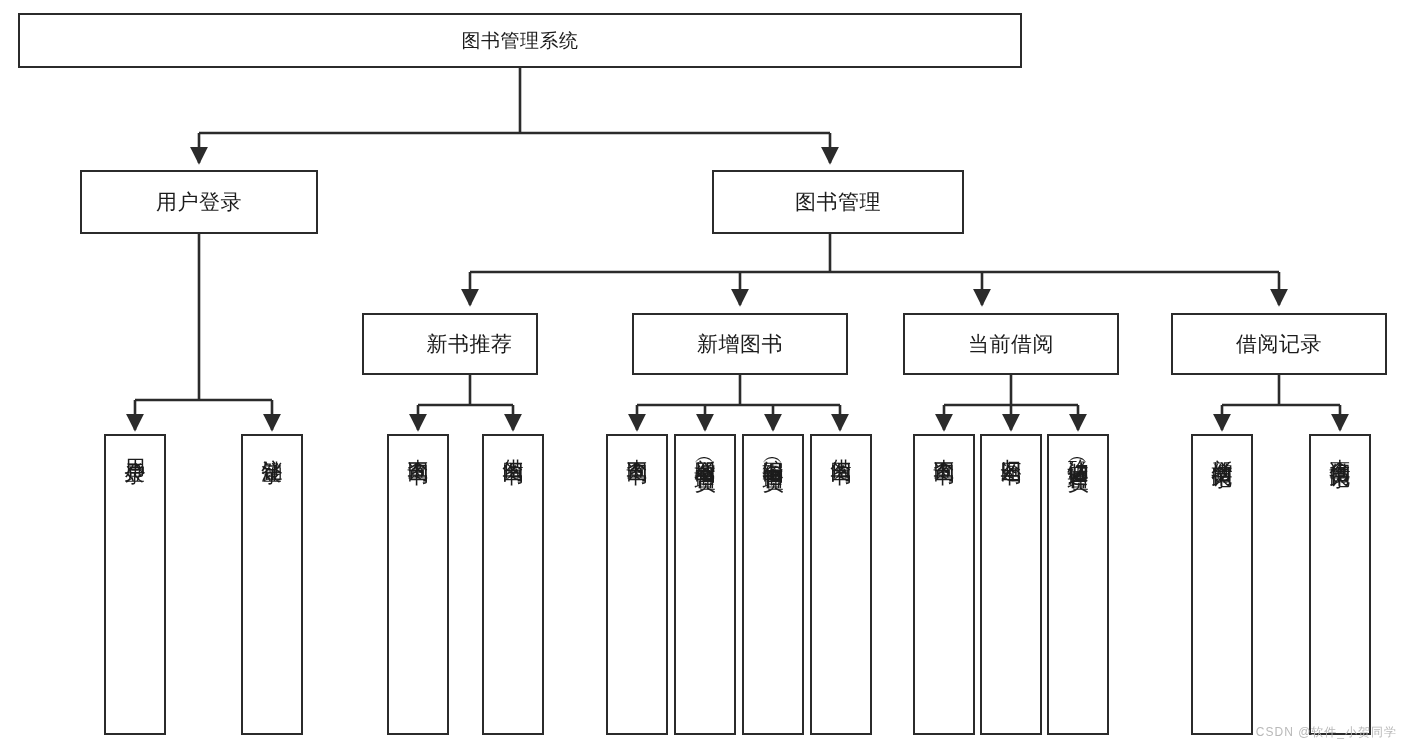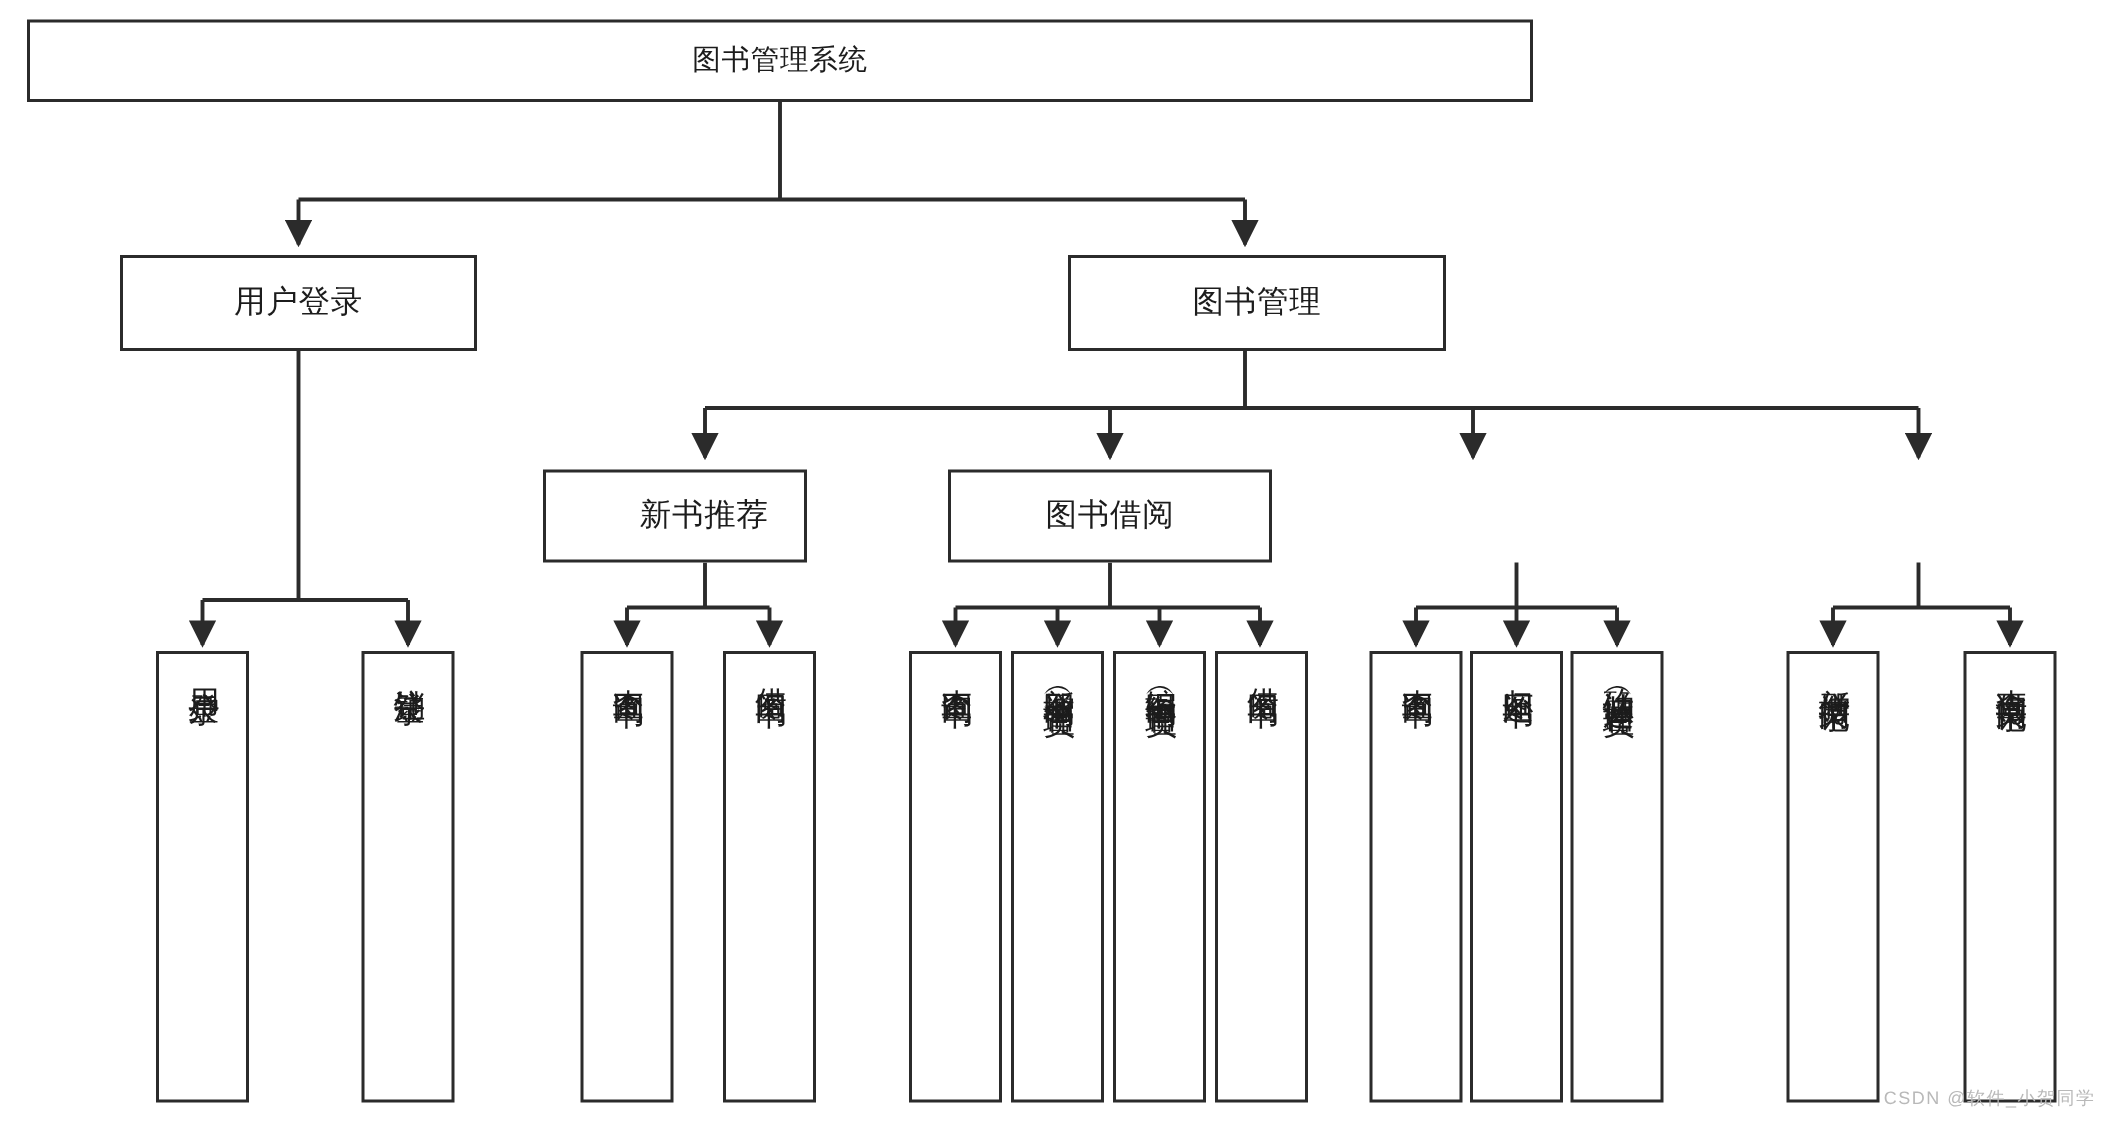--- a/index.html
+++ b/index.html
@@ -137,21 +137,27 @@
     <span class="label">用户登录</span>
   </div>
   <div class="node horiz" style="left:712px; top:170px; width:252px; height:64px;">
     <span class="label">图书管理</span>
   </div>
 
   <div class="node horiz" style="left:362px; top:313px; width:176px; height:62px;padding-left:39px;">
     <span class="label">新书推荐</span>
   </div>
   <div class="node horiz" style="left:632px; top:313px; width:216px; height:62px;">
-    <span class="label">图书借阅</span>
+    <span class="label">新增图书</span>
+  </div>
+  <div class="node horiz" style="left:903px; top:313px; width:216px; height:62px;">
+    <span class="label">当前借阅</span>
+  </div>
+  <div class="node horiz" style="left:1171px; top:313px; width:216px; height:62px;">
+    <span class="label">借阅记录</span>
   </div>
 
   <div class="node vert" style="left:104px; top:434px; width:62px; height:301px;">
     <span class="label">用户登录</span>
   </div>
   <div class="node vert" style="left:241px; top:434px; width:62px; height:301px;">
     <span class="label">注销登录</span>
   </div>
 
   <div class="node vert" style="left:387px; top:434px; width:62px; height:301px;">

